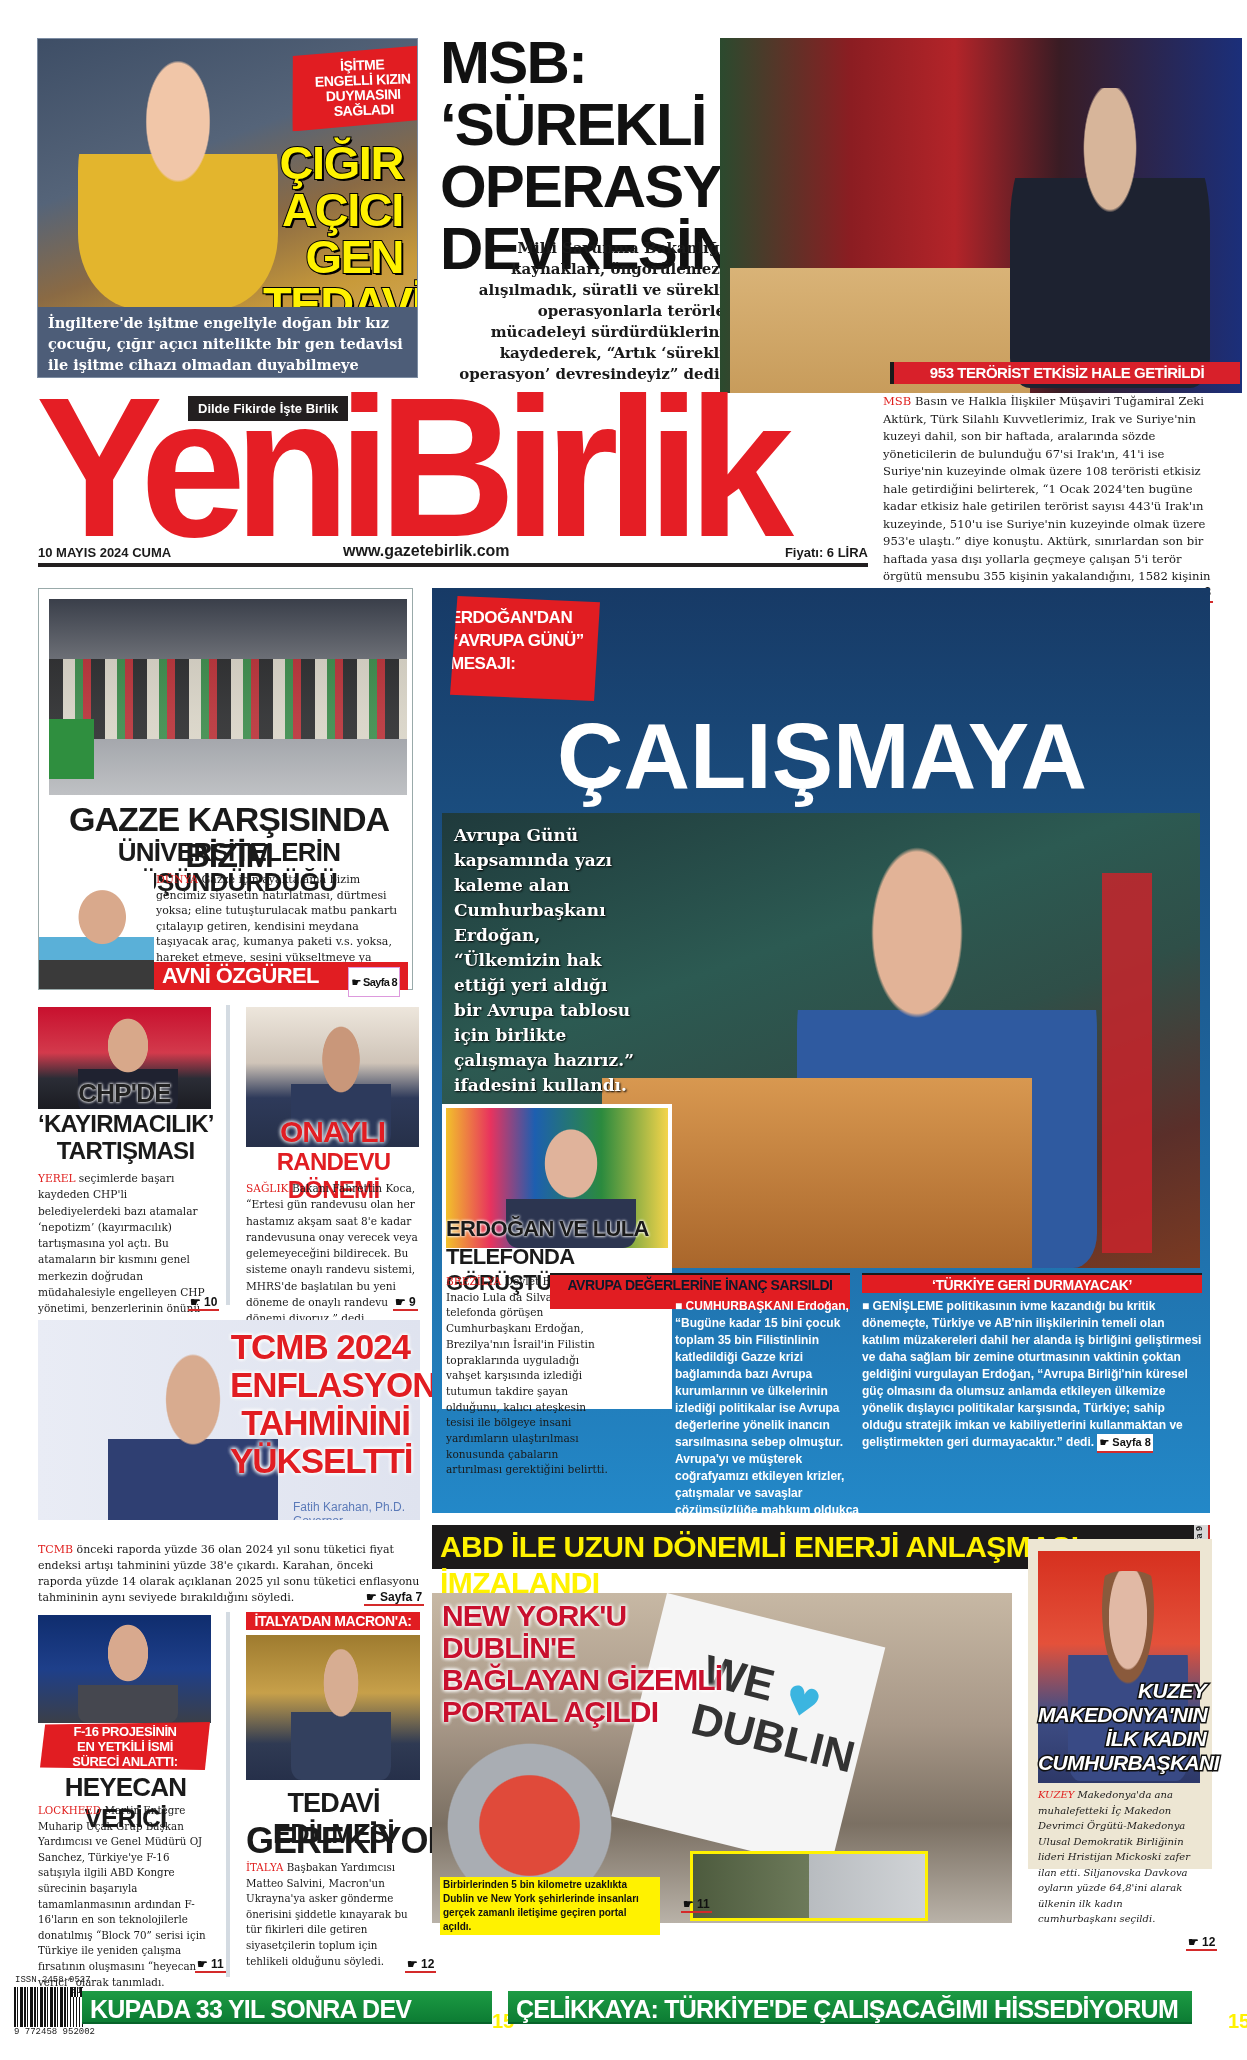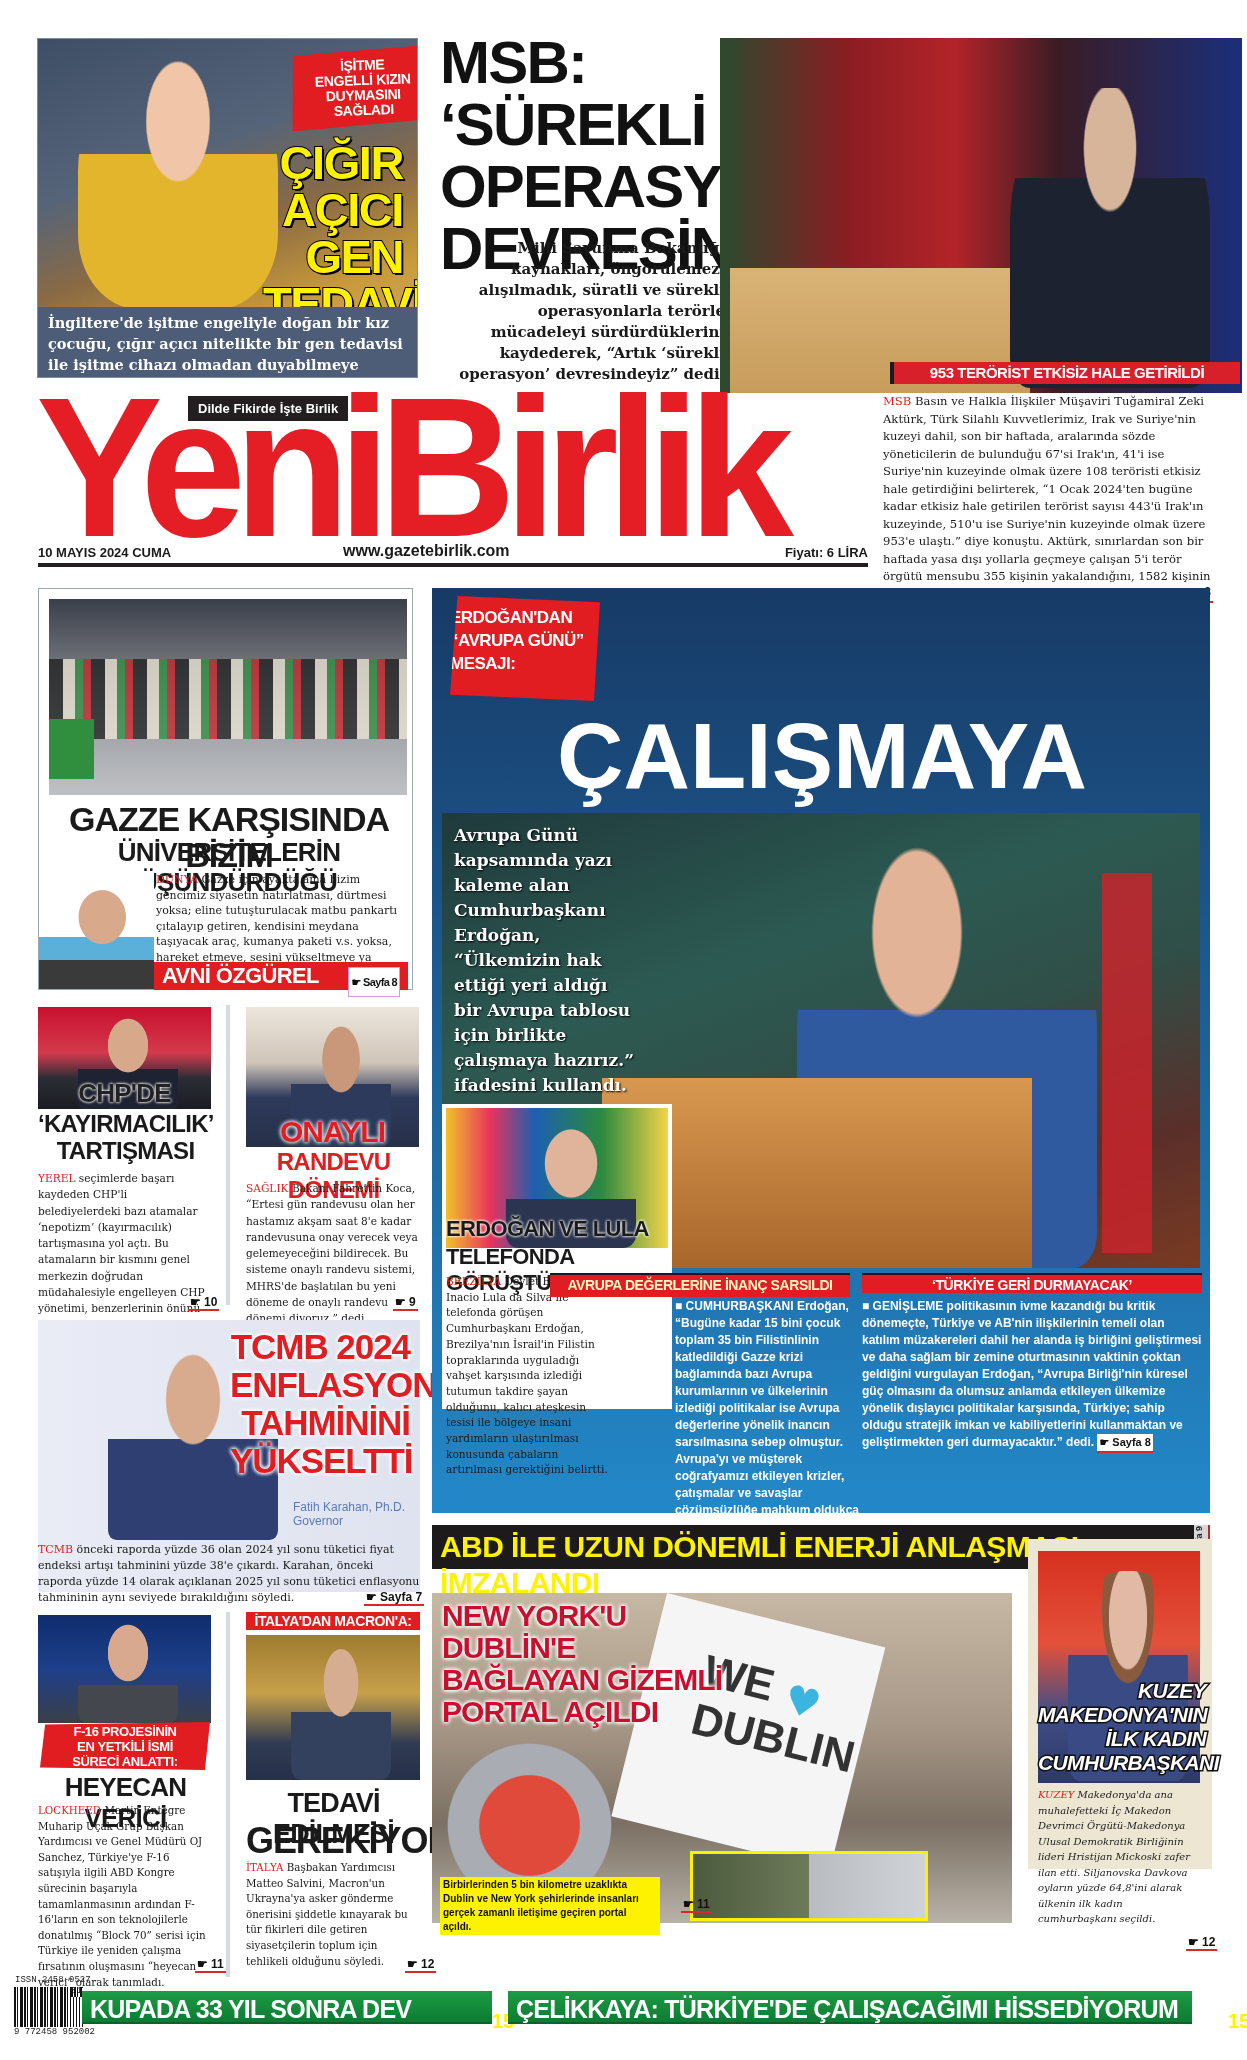--- a/index.html
+++ b/index.html
@@ -61,21 +61,21 @@
   #sep1 { left: 226px; top: 1005px; height: 300px; }
 
   #onay-photo { left: 246px; top: 1007px; width: 173px; height: 140px; background: linear-gradient(180deg,#ede6dc 0%,#cfc4b8 40%,#2e3a5a 65%,#263049 100%); }
   #onay-photo .man { left: 45px; top: 15px; width: 100px; height: 125px; border-radius: 45% 45% 10% 10%; background: radial-gradient(ellipse at 50% 30%, #c9977a 0 26%, transparent 27%), linear-gradient(180deg, transparent 0 50%, #2d3a5c 50%); }
   #onay-h1 { left: 246px; top: 1115px; width: 173px; text-align:center; font-size: 30px; color:#e11d22; text-shadow: 0 0 4px #fff,0 0 4px #fff; }
   #onay-h2 { left: 246px; top: 1148px; width: 175px; text-align:center; font-size: 24px; color:#e11d22; }
   #onay-body { left: 246px; top: 1180px; width: 175px; font-size: 10.6px; line-height: 16.3px; }
   #onay-ref { left: 393px; top: 1295px; }
 
   
-  #tcmb-photo { left: 38px; top: 1320px; width: 382px; height: 272px; background: linear-gradient(90deg,#e9ecf5 0%,#dfe3ef 100%); }
+  #tcmb-photo { left: 38px; top: 1320px; width: 382px; height: 200px; background: linear-gradient(90deg,#e9ecf5 0%,#dfe3ef 100%); }
   #tcmb-photo .man { left: 70px; top: 25px; width: 170px; height: 195px; border-radius: 45% 45% 5% 5%; background: radial-gradient(ellipse at 50% 28%, #d8ab8f 0 22%, transparent 23%), linear-gradient(180deg, transparent 0 48%, #2f3f72 48%); }
   #tcmb-photo .gov { left: 255px; top: 180px; font-size: 12px; color: #5b7ab8; font-family: "Liberation Sans", sans-serif; line-height: 14px; }
   #tcmb-title { left: 230px; top: 1328px; width: 180px; text-align:right; font-size: 35px; line-height: 38px; color: #e11d22; text-shadow: 0 0 4px #fff, 0 0 4px #fff, 0 0 4px #fff; }
   #tcmb-body { left: 38px; top: 1542px; width: 382px; font-size: 11px; line-height: 16px; }
   #tcmb-ref { left: 364px; top: 1590px; }
 
   
   #f16-photo { left: 38px; top: 1615px; width: 173px; height: 108px; background: linear-gradient(180deg,#0f2d6e 0%,#1e3f8a 50%,#3b3f48 100%); }
   #f16-photo .man { left: 40px; top: 8px; width: 100px; height: 100px; border-radius: 45% 45% 10% 10%; background: radial-gradient(ellipse at 50% 30%, #d8a98e 0 28%, transparent 29%), linear-gradient(180deg, transparent 0 62%, #45474f 62%); }
   #f16-tag { left: 40px; top: 1722px; width: 170px; height: 48px; background: #e11d22; color:#fff; text-align:center; font-size: 13px; line-height: 15px; padding-top: 2px; clip-path: polygon(3% 5%, 100% 0, 97% 100%, 0 95%); }
@@ -101,21 +101,21 @@
   #main-photo .erd { left: 355px; top: 25px; width: 300px; height: 430px; border-radius: 45% 45% 8% 8%; background: radial-gradient(ellipse at 40% 22%, #e2b397 0 17%, transparent 18%), linear-gradient(180deg, transparent 0 40%, #2f5aa0 40%); }
   #main-photo .podium { left: 160px; top: 265px; width: 430px; height: 190px; background: linear-gradient(180deg,#d89850,#a9662b); }
   #main-photo .flag1 { left: 660px; top: 60px; width: 50px; height: 380px; background: #c8242b; opacity:.85; }
   #main-lead { left: 22px; top: 235px; width: 185px; color:#fff; font-size: 17px; line-height: 25px; font-weight: bold; text-shadow: 1px 1px 2px #000; }
   #lula { left: 10px; top: 516px; width: 230px; height: 305px; background:#fff; }
   #lula-photo { left: 4px; top: 4px; width: 222px; height: 140px; background: linear-gradient(90deg,#f2c12b 0%,#e8335e 20%,#1d5fb0 40%,#2b8a3e 70%,#f4d44a 100%); }
   #lula-photo .man { left: 60px; top: 10px; width: 130px; height: 130px; border-radius: 45% 45% 10% 10%; background: radial-gradient(ellipse at 50% 35%, #e0b39b 0 28%, transparent 29%), linear-gradient(180deg, transparent 0 62%, #2c3550 62%); }
   #lula-h1 { left: 4px; top: 112px; width: 225px; font-size: 22px; color:#1a1a1a; text-shadow: 0 0 3px #fff,0 0 3px #fff; }
   #lula-h2 { left: 4px; top: 140px; width: 225px; font-size: 22px; color:#1a1a1a; }
   #lula-body { left: 4px; top: 170px; width: 170px; font-size: 10.6px; line-height: 15.7px; }
-  #b1-tag { left: 118px; top: 685px; width: 300px; height: 24px; background: #e11d22; color:#fef9c3; font-size: 14px; line-height: 20px; text-align:center; border-top: 2px solid #1a1a1a; }
+  #b1-tag { left: 118px; top: 685px; width: 300px; height: 36px; background: #e11d22; color:#0f172a; font-size: 14px; line-height: 20px; text-align:center; border-top: 2px solid #1a1a1a; }
   #b2-tag { left: 430px; top: 685px; width: 340px; height: 20px; background: #e11d22; color:#fff; font-size: 14px; line-height: 20px; text-align:center; border-top: 2px solid #1a1a1a; }
   #b2-body { left: 430px; top: 710px; width: 340px; color:#fff; font-size: 12px; line-height: 17px; font-weight: bold; }
   #b2-body .pageref { background:#fff; font-size: 11px; }
   #b1-body2 { left: 243px; top: 710px; width: 185px; color:#fff; font-size: 12px; line-height: 17px; font-weight: bold; }
 
   
   #abd { left: 432px; top: 1525px; width: 778px; height: 44px; background: #1c1a1a; }
   #abd-text { left: 8px; top: 4px; color: #fff200; font-size: 30px; line-height: 36px; letter-spacing: -0.02em; }
   #abd-ref { right: 0; top: 0; width: 16px; height: 44px; background: #d7d7d7; border-left: 2px solid #c22; font-size: 9px; writing-mode: vertical-rl; transform: rotate(180deg); text-align:center; font-family: "Liberation Sans", sans-serif; font-weight:bold; }
 

